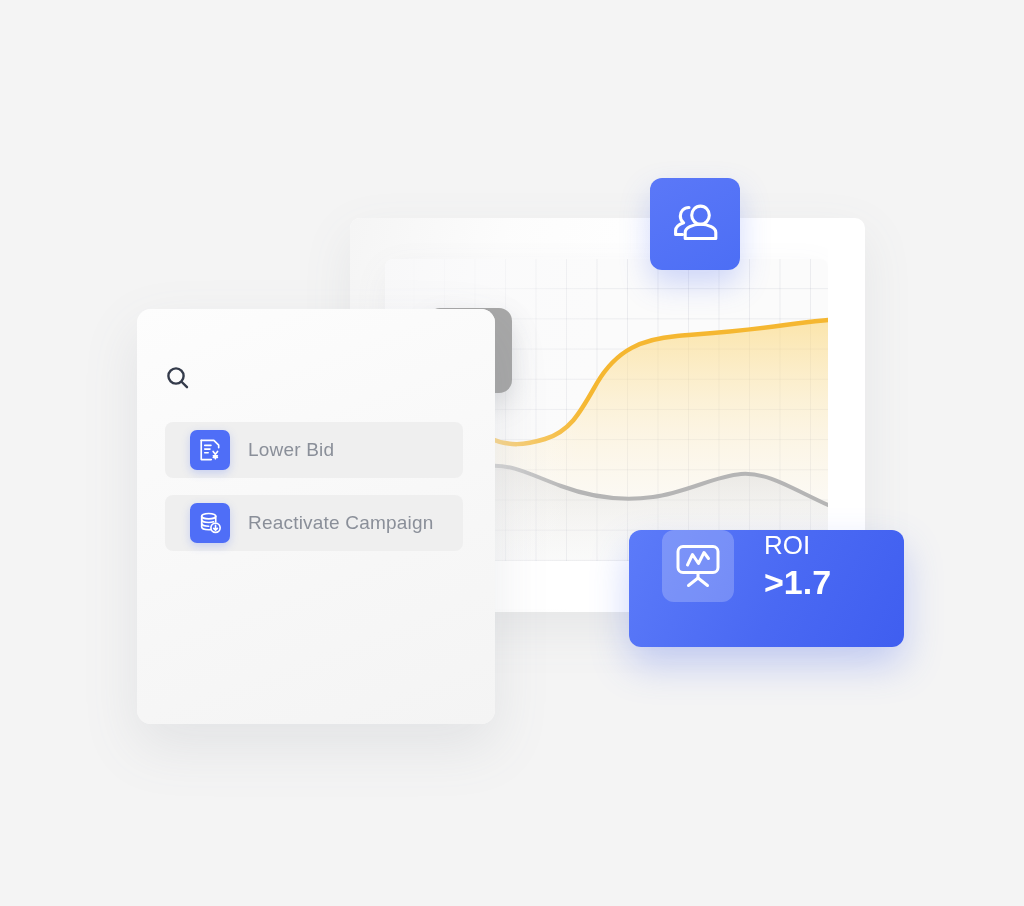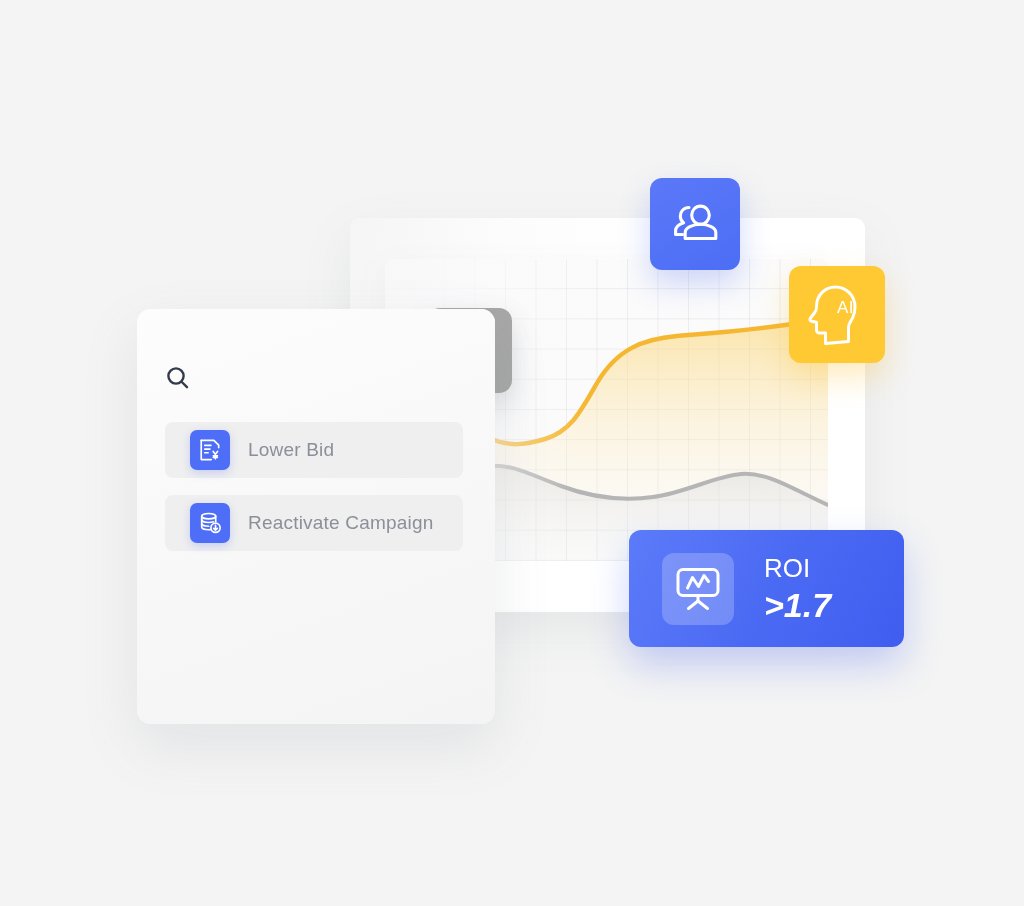--- a/index.html
+++ b/index.html
@@ -78,31 +78,31 @@
     position: absolute; left: 48px; top: 32px;
     font-size: 17px; color: #ffffff; letter-spacing: 0.5px;
   }
 
   
   .roi-card {
     position: absolute; left: 629px; top: 530px; width: 275px; height: 117px;
     border-radius: 12px;
     background: linear-gradient(118deg, #5c7bf9 0%, #4a69f3 55%, #3f5ef0 100%);
     box-shadow: 0 18px 38px rgba(70,100,240,0.28);
-    display: flex; align-items: center;
+    display: flex; 
   }
   .roi-icon-tile {
     width: 72px; height: 72px; margin-left: 33px;
     background: rgba(255,255,255,0.22); border-radius: 12px;
     display: flex; align-items: center; justify-content: center;
     flex: none;
   }
   .roi-text { margin-left: 30px; color: #ffffff; }
   .roi-label { font-size: 26px; line-height: 30px; font-weight: 400; }
-  .roi-value { font-size: 34px; line-height: 40px; font-weight: 700; margin-top: 2px; font-style: italic; }
+  .roi-value { font-size: 34px; line-height: 40px; font-weight: 700; margin-top: 2px; }
 
   
   .panel {
     position: absolute; left: 137px; top: 309px; width: 358px; height: 415px;
     background: #fafafa; border-radius: 14px;
     box-shadow: 0 22px 55px rgba(110,115,130,0.13);
   }
   .panel-glass {
     position: absolute; inset: 0; border-radius: 14px;
     background: linear-gradient(160deg, #fdfdfd 0%, #f7f7f7 62%, #f4f4f4 100%);
@@ -201,29 +201,20 @@
   <div class="badge badge-users-gray">
     <svg width="47" height="40" viewBox="0 0 50 42">
       <g fill="none" stroke="#ffffff" stroke-width="3.1" stroke-linejoin="round" stroke-linecap="round">
         <path d="M19 4.5 C13.8 4.5 10.3 8.4 10.3 13 C10.3 16 11.6 18.4 13.6 19.8 C9.2 21.4 5.6 24.1 5.6 27.6 L5.6 31.5 L12.5 31.5"></path>
         <ellipse cx="30.5" cy="12.2" rx="8.8" ry="9.1"></ellipse>
         <path d="M30.5 21.3 C22.5 21.3 15.2 24.9 15.2 29.4 L15.2 35.5 L45.8 35.5 L45.8 29.4 C45.8 24.9 38.5 21.3 30.5 21.3 Z"></path>
       </g>
     </svg>
   </div>
 
-  <div class="badge badge-ai">
-    <svg width="58" height="64" viewBox="0 0 58 64">
-      <path d="M40.5 58.5 L40.5 44 C40.5 41 43 38.5 44.8 34.5 C46.4 31 47 27.5 47 24
-               C47 12.2 38 4 27.5 4 C16.5 4 8.5 12.6 8.5 23.5
-               C8.5 26.5 8.5 27.2 6 30.5 L2.5 35 C1.5 36.3 2 38 3.6 38.3
-               L8.5 39.2 L8.5 47 C8.5 48.6 9.8 50 11.5 50 L17.5 50 L17.5 60.5 Z" fill="none" stroke="#ffffff" stroke-width="3" stroke-linejoin="round" stroke-linecap="round"></path>
-    </svg>
-    <span class="ai-text">AI</span>
-  </div>
 
   <div class="roi-card">
     <div class="roi-icon-tile">
       <svg width="50" height="48" viewBox="0 0 50 48">
         <g fill="none" stroke="#ffffff" stroke-width="3" stroke-linejoin="round" stroke-linecap="round">
           <rect x="5" y="4.5" width="40" height="26" rx="5"></rect>
           <path d="M14.5 23 L19.5 12.5 L25.5 21.5 L31 10.5 L35.5 16.5"></path>
           <path d="M25 30.5 L25 36"></path>
           <path d="M25 36 L15.5 43.5 M25 36 L34.5 43.5"></path>
         </g>

